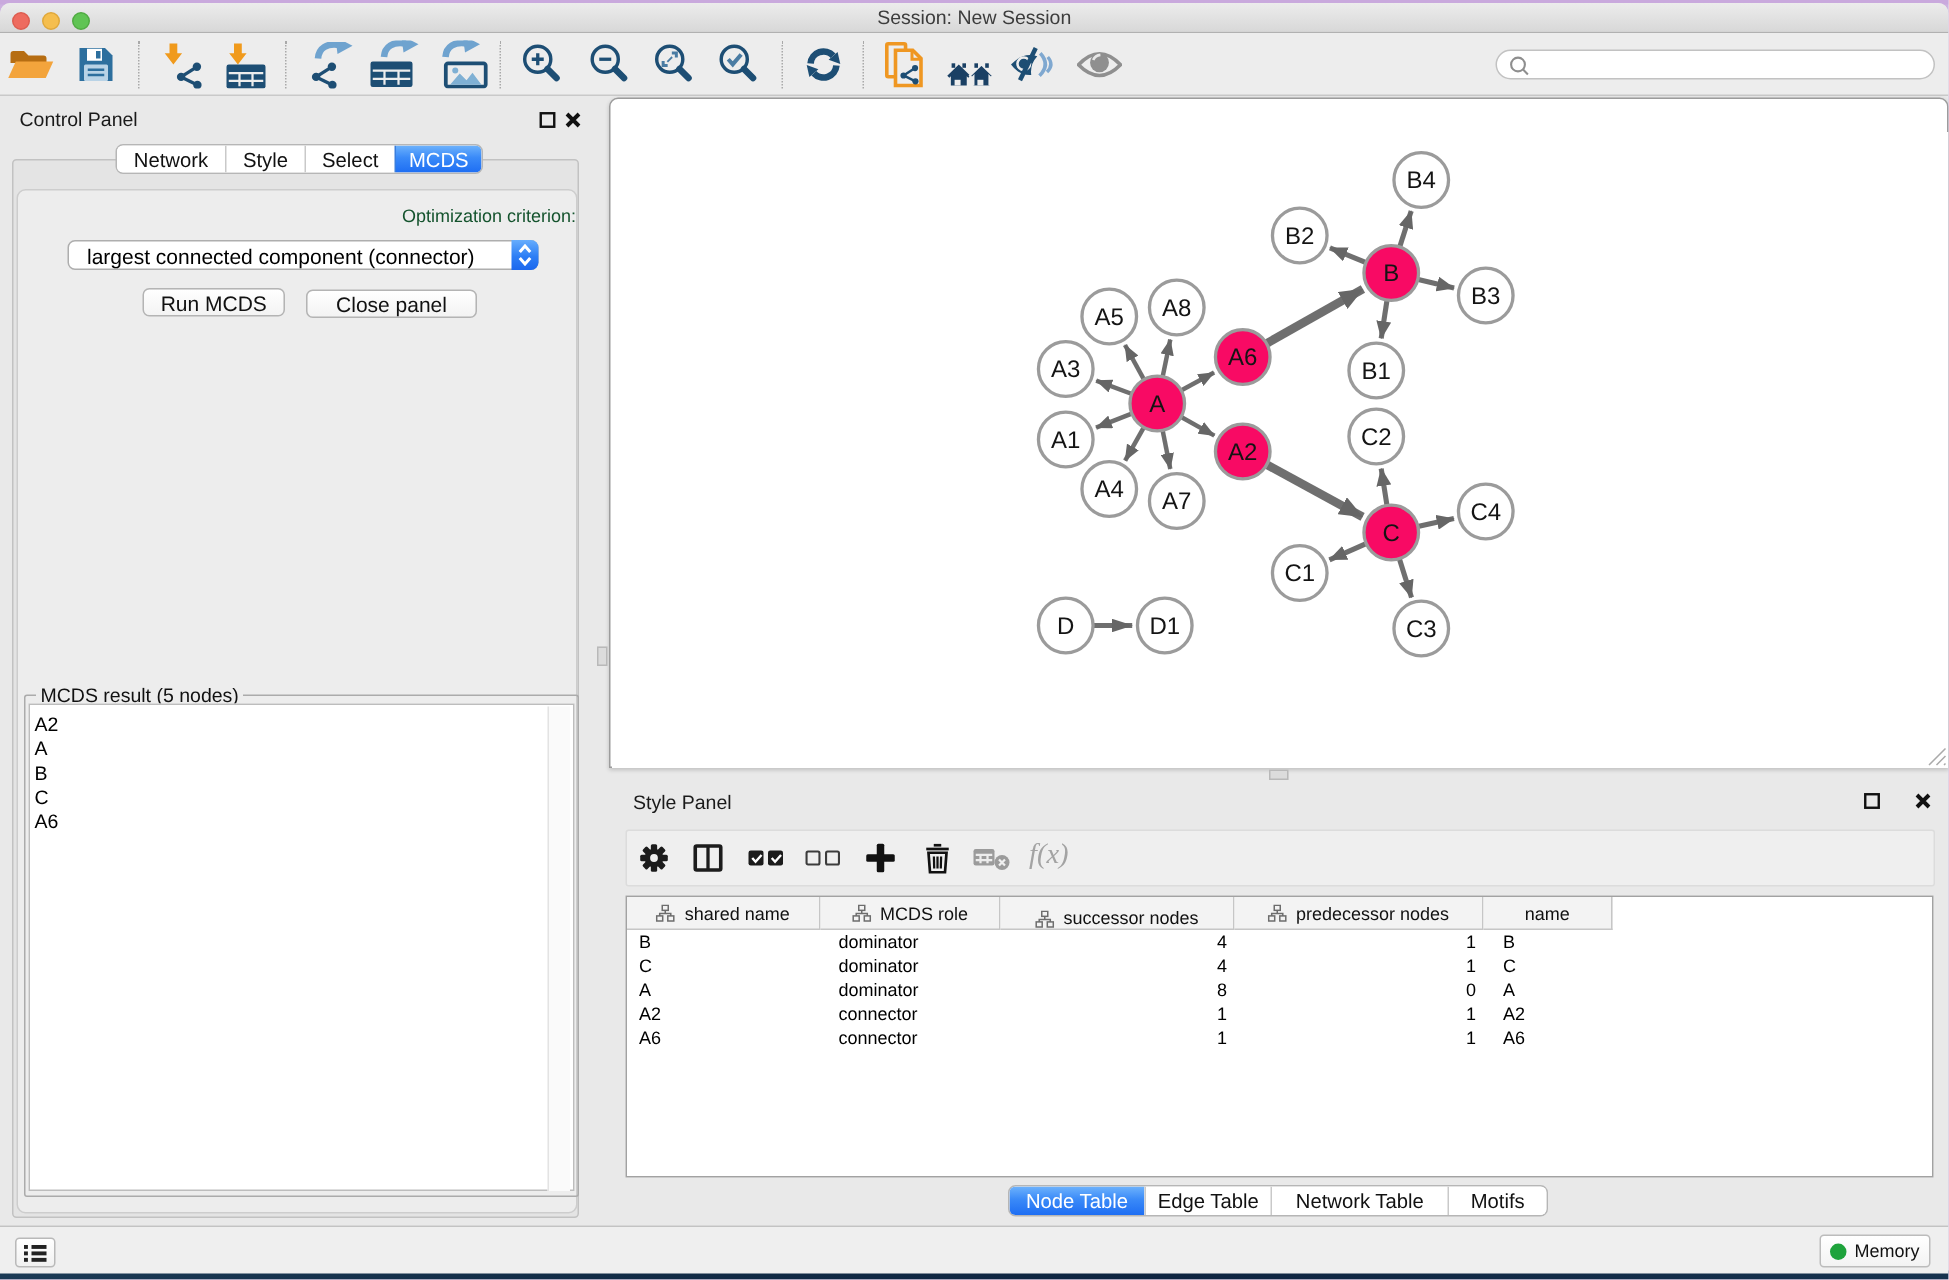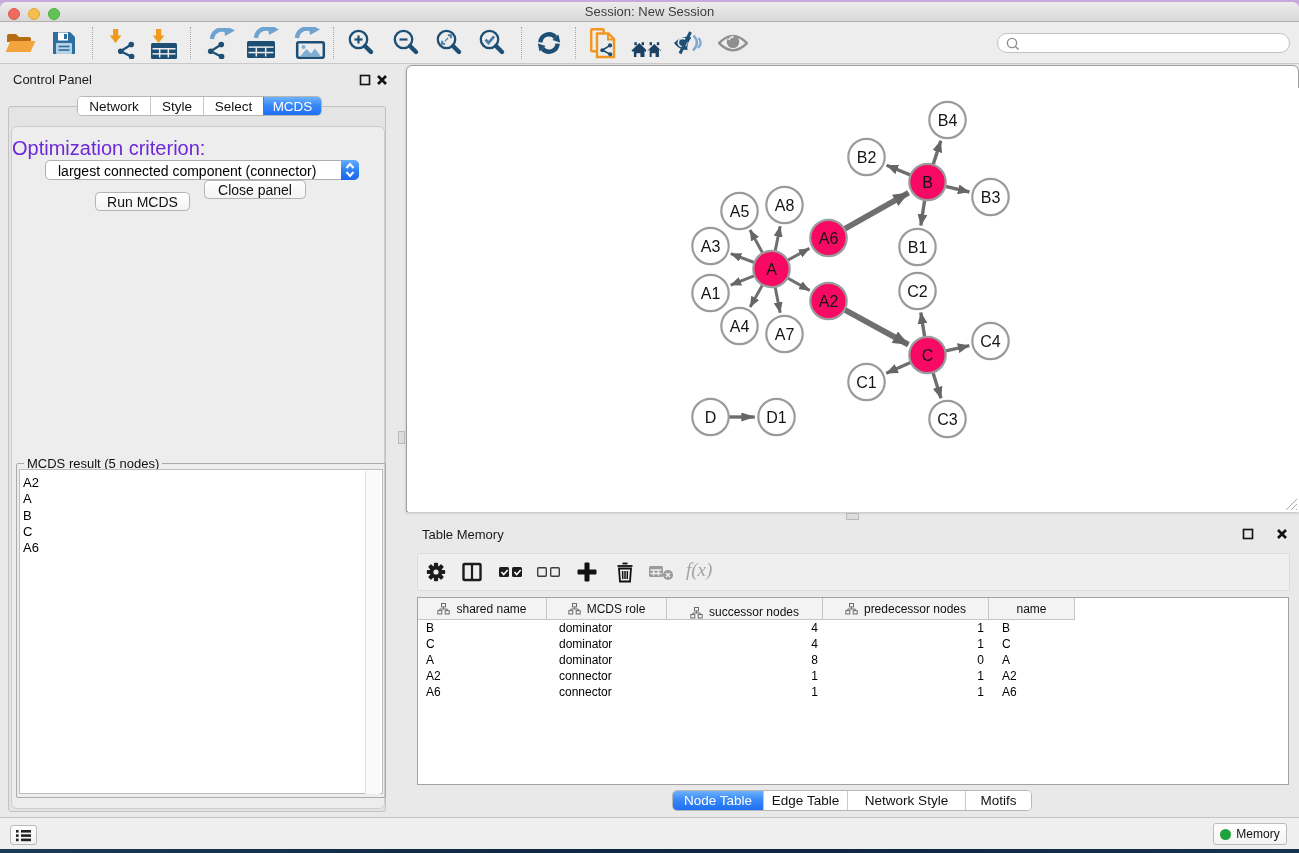--- a/index.html
+++ b/index.html
@@ -23,21 +23,21 @@
 .search{position:absolute;left:997px;top:11px;width:293px;height:20px;background:#fff;border:1px solid #c2c2c2;border-radius:11px;}
 
 .cp-title{position:absolute;left:13px;top:70px;font-size:13px;color:#1a1a1a;}
 .tabs{position:absolute;display:flex;height:20px;z-index:6;border:1px solid #b6b6b6;border-radius:5px;overflow:hidden;background:#fff;font-size:13.5px;}
 .tabs .tab{display:flex;align-items:center;justify-content:center;color:#111;border-left:1px solid #c9c9c9;background:#fff;}
 .tabs .tab:first-child{border-left:none;}
 .tabs .tab.sel{background:linear-gradient(#6db2fc,#3a8af8 45%,#1e6ef3);color:#fff;border-left-color:#3a7edd;}
 .cp-tabs{left:77px;top:94px;width:245px;}
 .cp-pane{position:absolute;left:8px;top:104px;width:378px;height:706px;background:#e4e4e4;border:1px solid #c2c2c2;border-radius:3px;}
 .cp-inner{position:absolute;left:2px;top:19px;width:374px;height:683px;background:#ededed;border:1px solid #cdcdcd;border-radius:6px;}
-.opt-label{position:absolute;left:0;width:100%;top:10px;text-align:left;font-size:20px;color:#6d28d9;}
+.opt-label{position:absolute;left:0;width:100%;top:10px;text-align:right;font-size:12px;color:#14532d;}
 .dropdown{position:absolute;left:33px;top:33px;width:314px;height:20px;background:#fff;border:1px solid #aeaeae;border-radius:5px;font-size:14px;color:#000;}
 .dropdown .txt{position:absolute;left:12px;top:1.5px;}
 .dropdown .spin{position:absolute;right:-1px;top:-1px;width:18px;height:20px;border-radius:0 5px 5px 0;
   background:linear-gradient(#66adfd,#2d7ef5 55%,#1a67ee);}
 .btn{position:absolute;height:19px;background:linear-gradient(#ffffff,#f3f3f3);border:1px solid #b4b4b4;border-radius:4.5px;
   font-size:14px;color:#111;display:flex;align-items:center;justify-content:center;}
 .mcds-box{position:absolute;left:4px;top:329px;width:370px;height:342px;}
 .mcds-border{position:absolute;left:0;top:7px;width:100%;height:335px;border:1px solid #ababab;border-radius:2px;}
 .mcds-legend{position:absolute;left:8px;top:0;background:#ededed;padding:0 3px;font-size:13px;color:#111;}
 .mcds-list{position:absolute;left:3px;top:13px;width:364px;height:325px;background:#fff;border:1px solid #bdbdbd;padding-top:5px;}
@@ -259,21 +259,21 @@
       <div class="cp-inner">
         <div class="opt-label">Optimization criterion:</div>
         <div class="dropdown">
           <span class="txt">largest connected component (connector)</span>
           <span class="spin"><svg width="18" height="20" viewBox="0 0 18 20">
               <path d="M5.5,8 l3.5,-4 l3.5,4" fill="none" stroke="#fff" stroke-width="2"></path>
               <path d="M5.5,12 l3.5,4 l3.5,-4" fill="none" stroke="#fff" stroke-width="2"></path>
             </svg></span>
         </div>
         <div class="btn" style="left:83px;top:65px;width:95px;">Run MCDS</div>
-        <div class="btn" style="left:192px;top:53px;width:102px;">Close panel</div>
+        <div class="btn" style="left:192px;top:66px;width:114px;">Close panel</div>
         <div class="mcds-box">
           <div class="mcds-border"></div>
           <div class="mcds-legend">MCDS result (5 nodes)</div>
           <div class="mcds-list">
             <div class="it">A2</div>
             <div class="it">A</div>
             <div class="it">B</div>
             <div class="it">C</div>
             <div class="it">A6</div>
             <div class="mcds-sb"></div>
@@ -360,21 +360,21 @@
           <text x="302.5" y="334.5" text-anchor="middle" font-size="16" fill="#141414">D</text>
           <text x="368.5" y="334.5" text-anchor="middle" font-size="16" fill="#141414">D1</text>
         </svg>
         <svg class="abs" style="right:1px;bottom:1px" width="13" height="13">
           <path d="M12,1 L1,12 M12,6 L6,12 M12,11 L11,12" stroke="#aaa" stroke-width="1"></path>
         </svg>
       </div>
     </div>
     <div class="abs" style="left:398px;top:429px;width:7px;height:13px;background:#dcdcdc;border:1px solid #b9b9b9;"></div>
     <div class="abs" style="left:846px;top:511px;width:13px;height:7px;background:#dcdcdc;border:1px solid #b9b9b9;"></div>
-    <div class="tp-title">Table Memory</div>
+    <div class="tp-title">Style Panel</div>
     <div class="winbtn" style="left:1242px;top:526px;width:12.0px;height:12.0px">
       <svg width="12.0" height="12.0">
         <rect x="1.5" y="1.5" width="9.0" height="9.0" fill="none" stroke="#111" stroke-width="1.6"></rect>
       </svg>
     </div>
     <div class="winbtn" style="left:1276px;top:526px;width:12px;height:12px">
       <svg width="12" height="12">
         <path d="M2,2 L10,10 M10,2 L2,10" stroke="#111" stroke-width="2.6"></path>
       </svg>
     </div>
@@ -514,21 +514,21 @@
         <div class="td" style="left:8px;">A6</div>
         <div class="td" style="left:141px;">connector</div>
         <div class="td num" style="left:259px;width:141px;">1</div>
         <div class="td num" style="left:415px;width:151px;">1</div>
         <div class="td" style="left:584px;">A6</div>
       </div>
     </div>
     <div class="tabs tp-tabs">
       <div class="tab sel" style="width:90px">Node Table</div>
       <div class="tab" style="width:84px">Edge Table</div>
-      <div class="tab" style="width:118px">Network Style</div>
+      <div class="tab" style="width:118px">Network Table</div>
       <div class="tab" style="width:66px">Motifs</div>
     </div>
     <div class="status">
       <div class="st-btn">
         <svg width="17" height="15" viewBox="0 0 17 15">
           <rect x="1" y="2" width="2.6" height="2.6" fill="#222"></rect>
           <rect x="6" y="2" width="10" height="2.6" fill="#222"></rect>
           <rect x="1" y="6.3" width="2.6" height="2.6" fill="#222"></rect>
           <rect x="6" y="6.3" width="10" height="2.6" fill="#222"></rect>
           <rect x="1" y="10.6" width="2.6" height="2.6" fill="#222"></rect>

